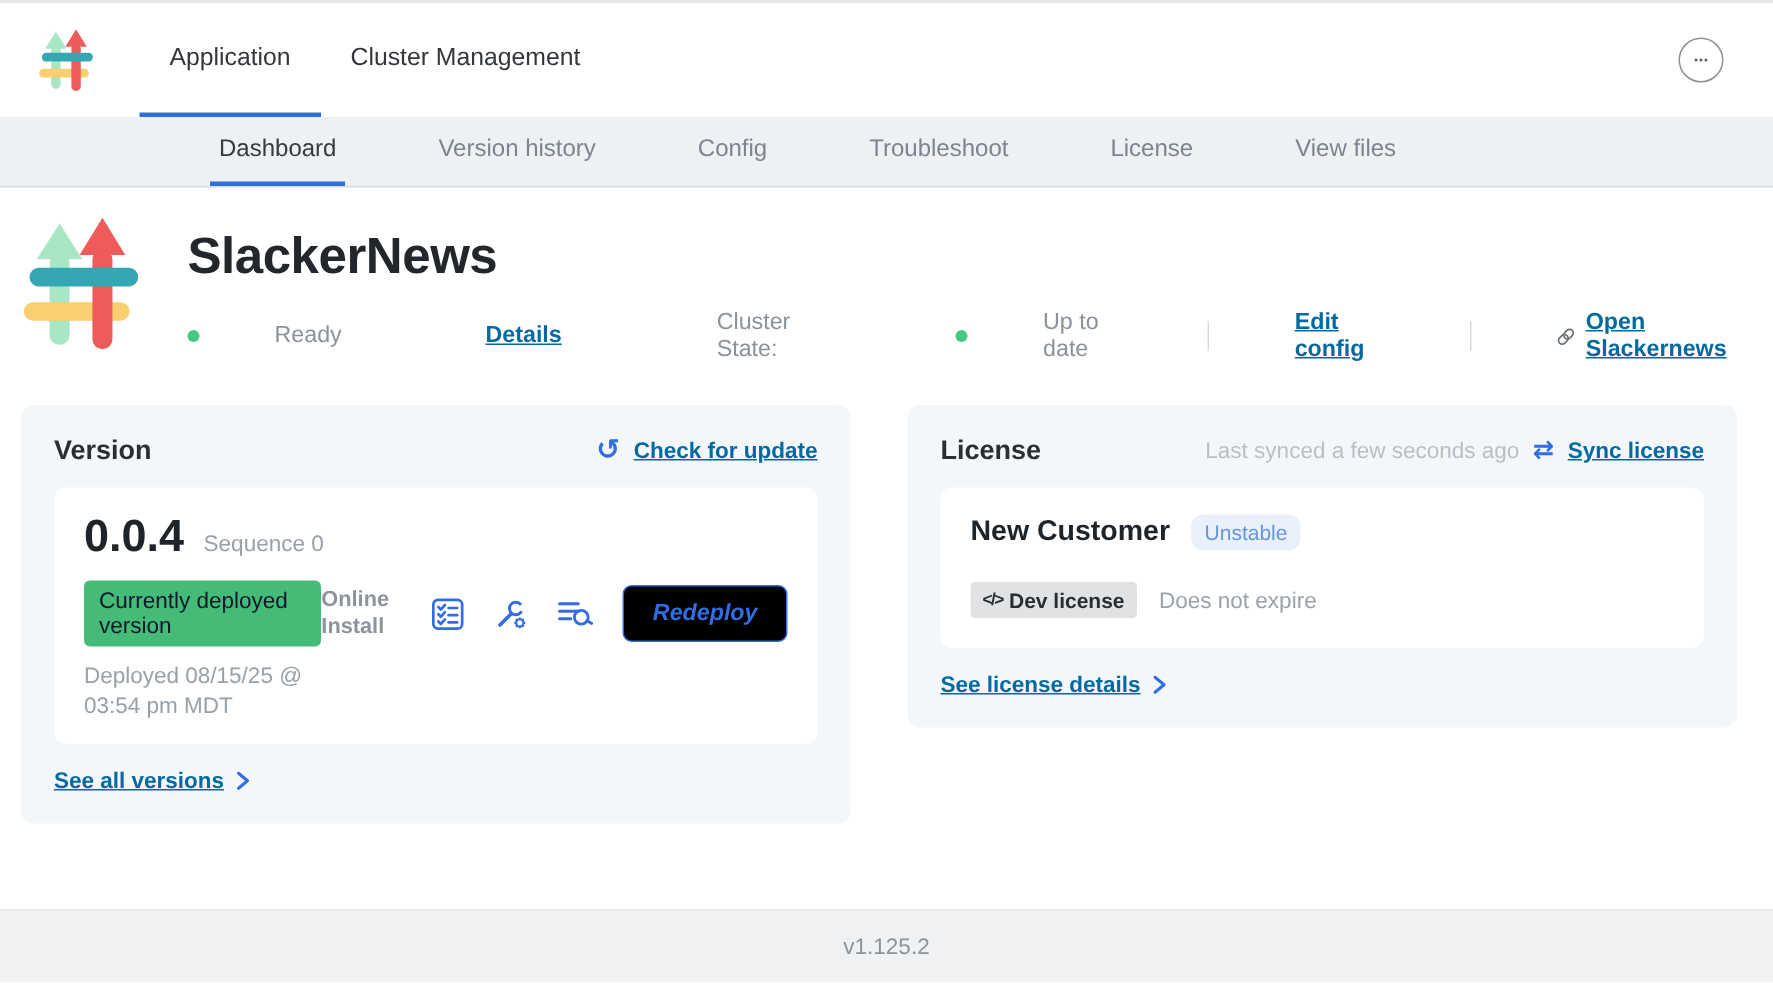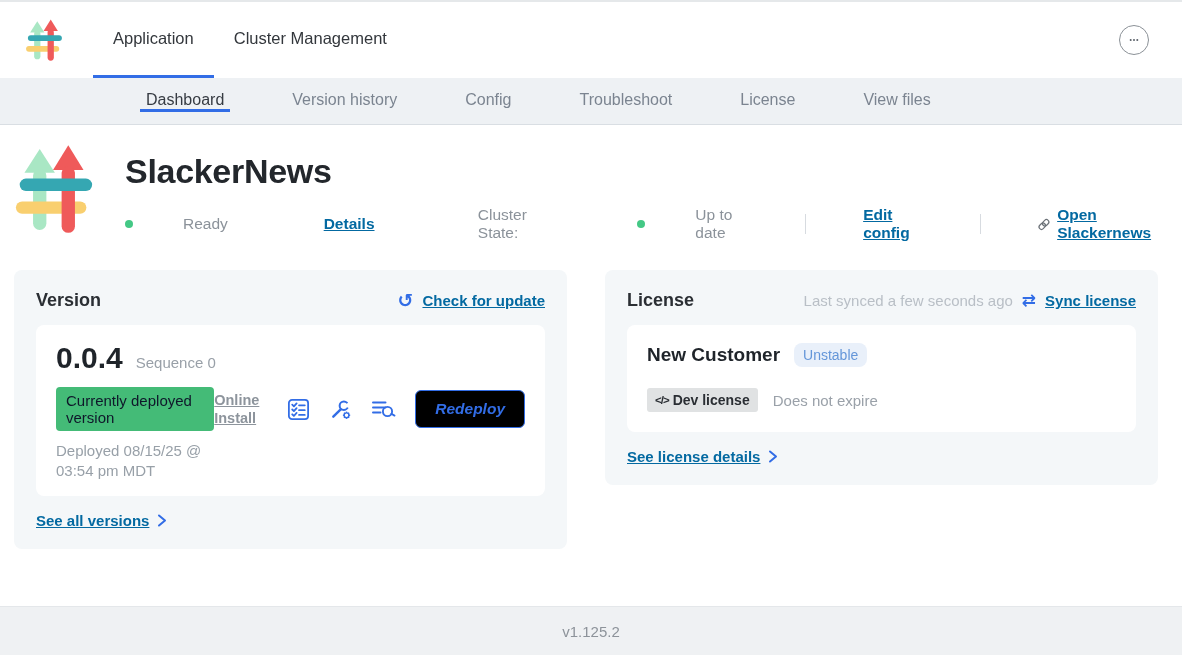--- a/index.html
+++ b/index.html
@@ -9,21 +9,21 @@
 
   
   .topbar { height:76px; display:flex; align-items:stretch; padding-left:25px; background:#fff; flex:0 0 auto; }
   .logo-sm { align-self:center; margin-right:30px; display:flex; }
   .top-tabs { display:flex; }
   .top-tab { display:flex; align-items:center; padding:0 20px; font-size:16.5px; color:#33373c; border-bottom:3px solid transparent; cursor:pointer; }
   .top-tab.active { border-bottom-color:#326de6; }
   .more-btn { margin-left:auto; align-self:center; margin-right:33px; width:30px; height:30px; border:1px solid #8b9197; border-radius:50%; display:flex; align-items:center; justify-content:center; cursor:pointer; background:#fff; }
 
   
-  .subnav { height:47px; background:#eef1f4; border-bottom:1px solid #d9dee3; display:flex; padding-left:112px; flex:0 0 auto;align-items:center; }
+  .subnav { height:47px; background:#eef1f4; border-bottom:1px solid #d9dee3; display:flex; padding-left:112px; flex:0 0 auto; }
   .subnav-item { display:flex; align-items:center; margin:0 28px; padding:0 6px; font-size:16px; color:#7b8490; border-bottom:3px solid transparent; cursor:pointer; white-space:nowrap; }
   .subnav-item.active { color:#363b42; border-bottom-color:#326de6; }
 
   
   .content { flex:1 1 auto; padding:19px 24px 0 14px; }
   .hero { display:flex; }
   .hero-text { margin-left:31px; padding-top:8px; }
   .app-title { font-size:34px; font-weight:700; color:#23272c; letter-spacing:-0.3px; }
   .status-row { display:flex; align-items:center; margin-top:15px; font-size:15.5px; color:#8b929a;gap:42px; }
   .dot { width:8px; height:8px; border-radius:50%; background:#44c885; display:inline-block; margin-right:8px; flex:0 0 auto; }
@@ -42,21 +42,21 @@
   .glyph-blue { color:#326de6; font-family:"DejaVu Sans", sans-serif; font-size:19px; font-weight:700; line-height:1; }
   .inner { background:#fff; border-radius:8px; margin-top:14px; padding:16px 20px; }
 
   .ver-row1 { display:flex; align-items:baseline; }
   .ver-number { font-size:30px; font-weight:700; color:#1f242a; }
   .ver-seq { font-size:15px; color:#99a0a8; margin-left:13px; }
   .ver-row2 { display:flex; align-items:flex-start; margin-top:12px; }
   .badge-green { display:inline-block; background:#44bb77; color:#0f172a; font-size:15px; padding:5px 10px; border-radius:4px; }
   .deployed { margin-top:10px; font-size:15px; color:#98a0a8; max-width:232px; line-height:1.3; }
   .ver-controls { margin-left:auto; display:flex; align-items:center; gap:19px; margin-top:3px; }
-  .install-type { width:54px; font-size:14.5px; font-weight:700; color:#8d949c; line-height:1.25;text-decoration:underline; }
+  .install-type { width:54px; font-size:14.5px; font-weight:700; color:#8d949c; line-height:1.25; }
   .icon-btn { display:flex; cursor:pointer; }
   .btn-outline { background:#000000; border:1.5px solid #326de6; color:#326de6; font-weight:700; font-size:15.5px; border-radius:6px; padding:9px 19px; cursor:pointer; font-family:"Liberation Sans", sans-serif;font-style:italic; }
   .card-footlink { display:flex; align-items:center; gap:8px; margin-top:16px; }
 
   .lic-synced { font-size:15px; color:#b9bfc6; }
   .lic-row1 { display:flex; align-items:center; }
   .customer { font-size:19px; font-weight:700; color:#1f242a; }
   .badge-channel { margin-left:14px; background:#e9f0fa; color:#6496d9; font-size:14px; padding:4px 9px; border-radius:8px; }
   .lic-row2 { display:flex; align-items:center; margin-top:21px; }
   .badge-gray { display:inline-flex; align-items:center; gap:4px; background:#e0e2e3; color:#2a2e33; font-size:14px; font-weight:700; padding:4px 8px; border-radius:3px; }

